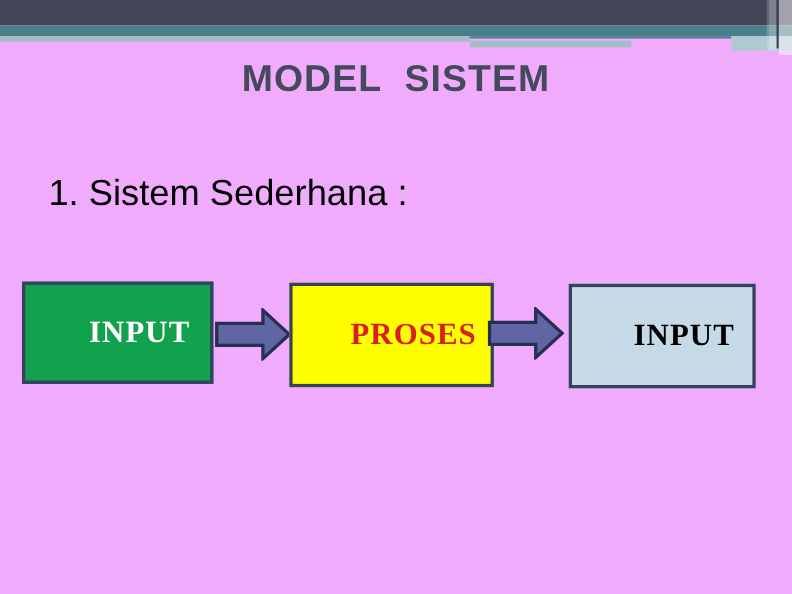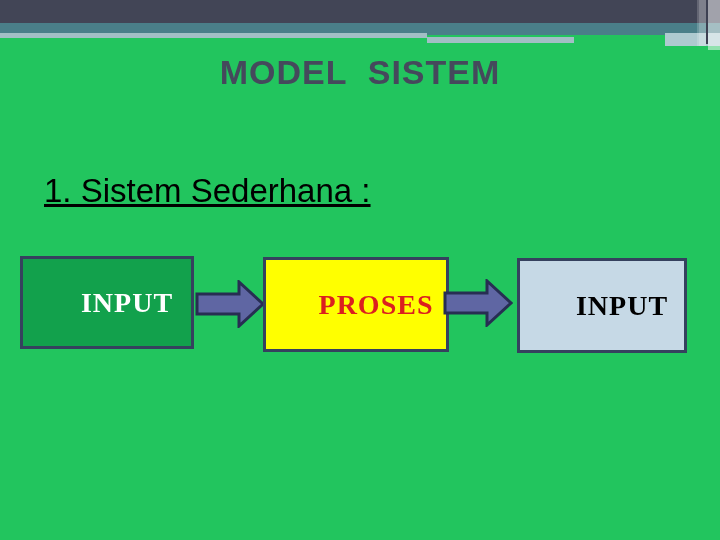--- a/index.html
+++ b/index.html
@@ -4,21 +4,21 @@
 <style>
   html, body {
     margin: 0;
     padding: 0;
     background: #ffffff;
   }
   #slide {
     position: relative;
     width: 720px;
     height: 540px;
-    background: #22c55e;
+    background: #f0abfc;
     overflow: hidden;
     font-family: "Liberation Sans", sans-serif;
   }
 
   
   .hdr { position: absolute; }
   .hdr-dark   { left: 0;   top: 0;  width: 720px; height: 23px; background: #424556; }
   .hdr-teal   { left: 0;   top: 23px; width: 720px; height: 10px; background: #4A7F89; }
   .hdr-light-left { left: 0; top: 33px; width: 427px; height: 5px; background: #A2BFC5; }
   .hdr-teal-ext   { left: 427px; top: 33px; width: 238px; height: 2px; background: #4A7F89; }
@@ -36,26 +36,25 @@
     width: 720px;
     text-align: center;
     font-size: 34px;
     font-weight: bold;
     letter-spacing: 1px;
     color: #45495C;
     white-space: pre;
   }
   .slide-heading {
     position: absolute;
-    left: 44px; top: 172px;
+    left: 44px; top: 156px;
     font-size: 33px;
     font-weight: normal;
     color: #000000;
     white-space: pre;
-    text-decoration: underline;
   }
 
   
   .node {
     position: absolute;
     box-sizing: border-box;
     border: 3px solid #35415E;
     display: flex;
     align-items: center;
     justify-content: center;

